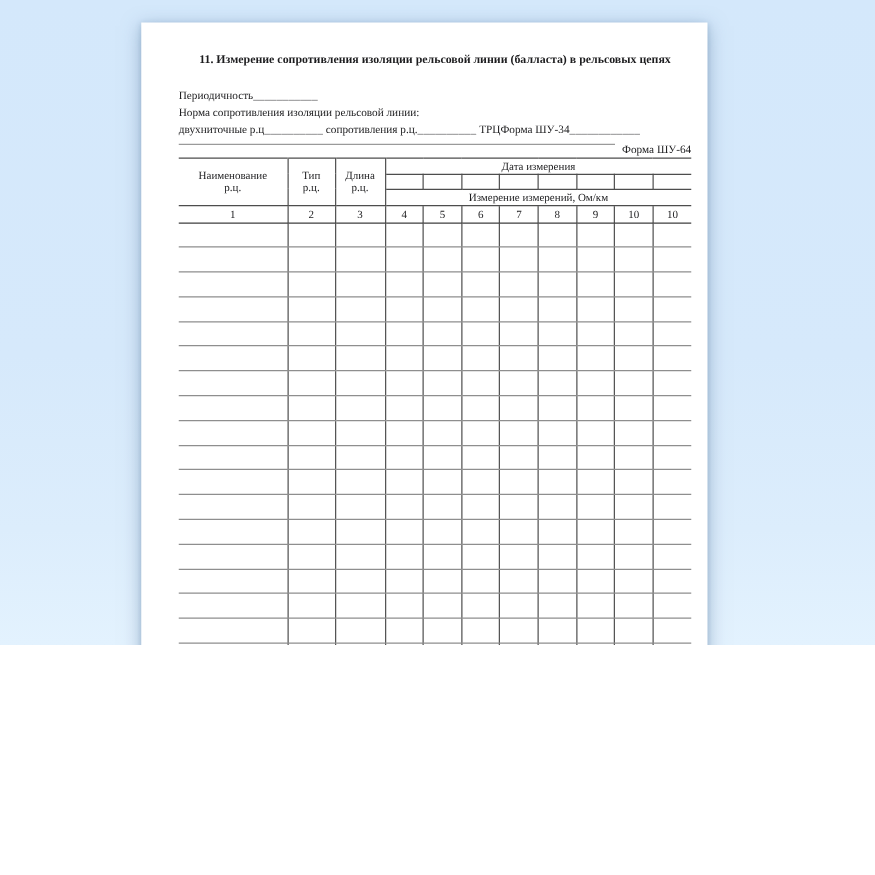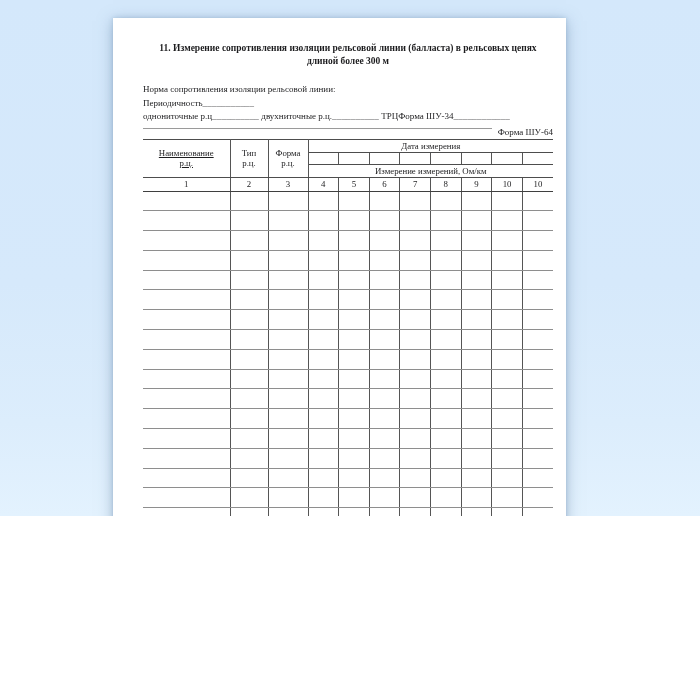--- a/index.html
+++ b/index.html
@@ -70,49 +70,48 @@
     border-right:1px solid #555555;
     overflow:hidden;
   }
   table.form th:last-child, table.form td:last-child{border-right:none;}
   thead th{border-bottom:1px solid #4d4d4d;line-height:10px;}
   tr.rA{height:13px;}
   tr.rB{height:12px;}
   tr.rC{height:13px;}
   tr.rD{height:14px;}
   tr.rD td{border-bottom:1.5px solid #3f3f3f;font-size:8.8px;}
-  .wrap64{display:inline-block;max-width:64px;text-decoration:underline;}
+  .wrap64{display:inline-block;max-width:64px;}
   .wrap26{display:inline-block;max-width:26px;}
   .wrap30{display:inline-block;max-width:30px;}
   tbody tr{height:19.8px;}
   tbody td{border-bottom:1px solid #8e8e8e;}
   tfoot tr{height:21px;margin-top:44px;}
   tfoot td{border-bottom:1.6px solid #4d4d4d;}
   td.sigcell{
     text-align:left;
     padding-left:4px;
     font-size:9px;
   }
 </style>
 </head>
 <body>
 
 <div class="canvas">
   <div class="page">
 
     <div class="title">
       <div>11. Измерение сопротивления изоляции рельсовой линии (балласта) в рельсовых цепях</div>
-      <div>длиной более 300 м</div>
     </div>
 
+    <div class="fline"><span>Периодичность</span><span class="blank">___________</span></div>
+
     <div class="fline">Норма сопротивления изоляции рельсовой линии:</div>
 
-    <div class="fline"><span>Периодичность</span><span class="blank">___________</span></div>
-
-    <div class="fline"><span>однониточные р.ц</span><span class="blank">__________</span><span> двухниточные р.ц.</span><span class="blank">__________</span><span> ТРЦФорма ШУ-34</span><span class="blank">____________</span></div>
+    <div class="fline"><span>двухниточные р.ц</span><span class="blank">__________</span><span> сопротивления р.ц.</span><span class="blank">__________</span><span> ТРЦФорма ШУ-34</span><span class="blank">____________</span></div>
 
     <div class="form-code-row">
       <span class="rule"></span>
       <span class="code">Форма ШУ-64</span>
     </div>
 
     <table class="form">
       <colgroup>
         <col class="c1">
           <col class="c2">
@@ -123,21 +122,21 @@
           <col>
           <col>
           <col>
           <col>
           <col>
       </colgroup>
       <thead>
         <tr class="rA">
           <th rowspan="3"><span class="wrap64">Наименование р.ц.</span></th>
           <th rowspan="3"><span class="wrap26">Тип р.ц.</span></th>
-          <th rowspan="3"><span class="wrap30">Форма р.ц.</span></th>
+          <th rowspan="3"><span class="wrap30">Длина р.ц.</span></th>
           <th colspan="8">Дата измерения</th>
         </tr>
         <tr class="rB">
             <th></th>
             <th></th>
             <th></th>
             <th></th>
             <th></th>
             <th></th>
             <th></th>

